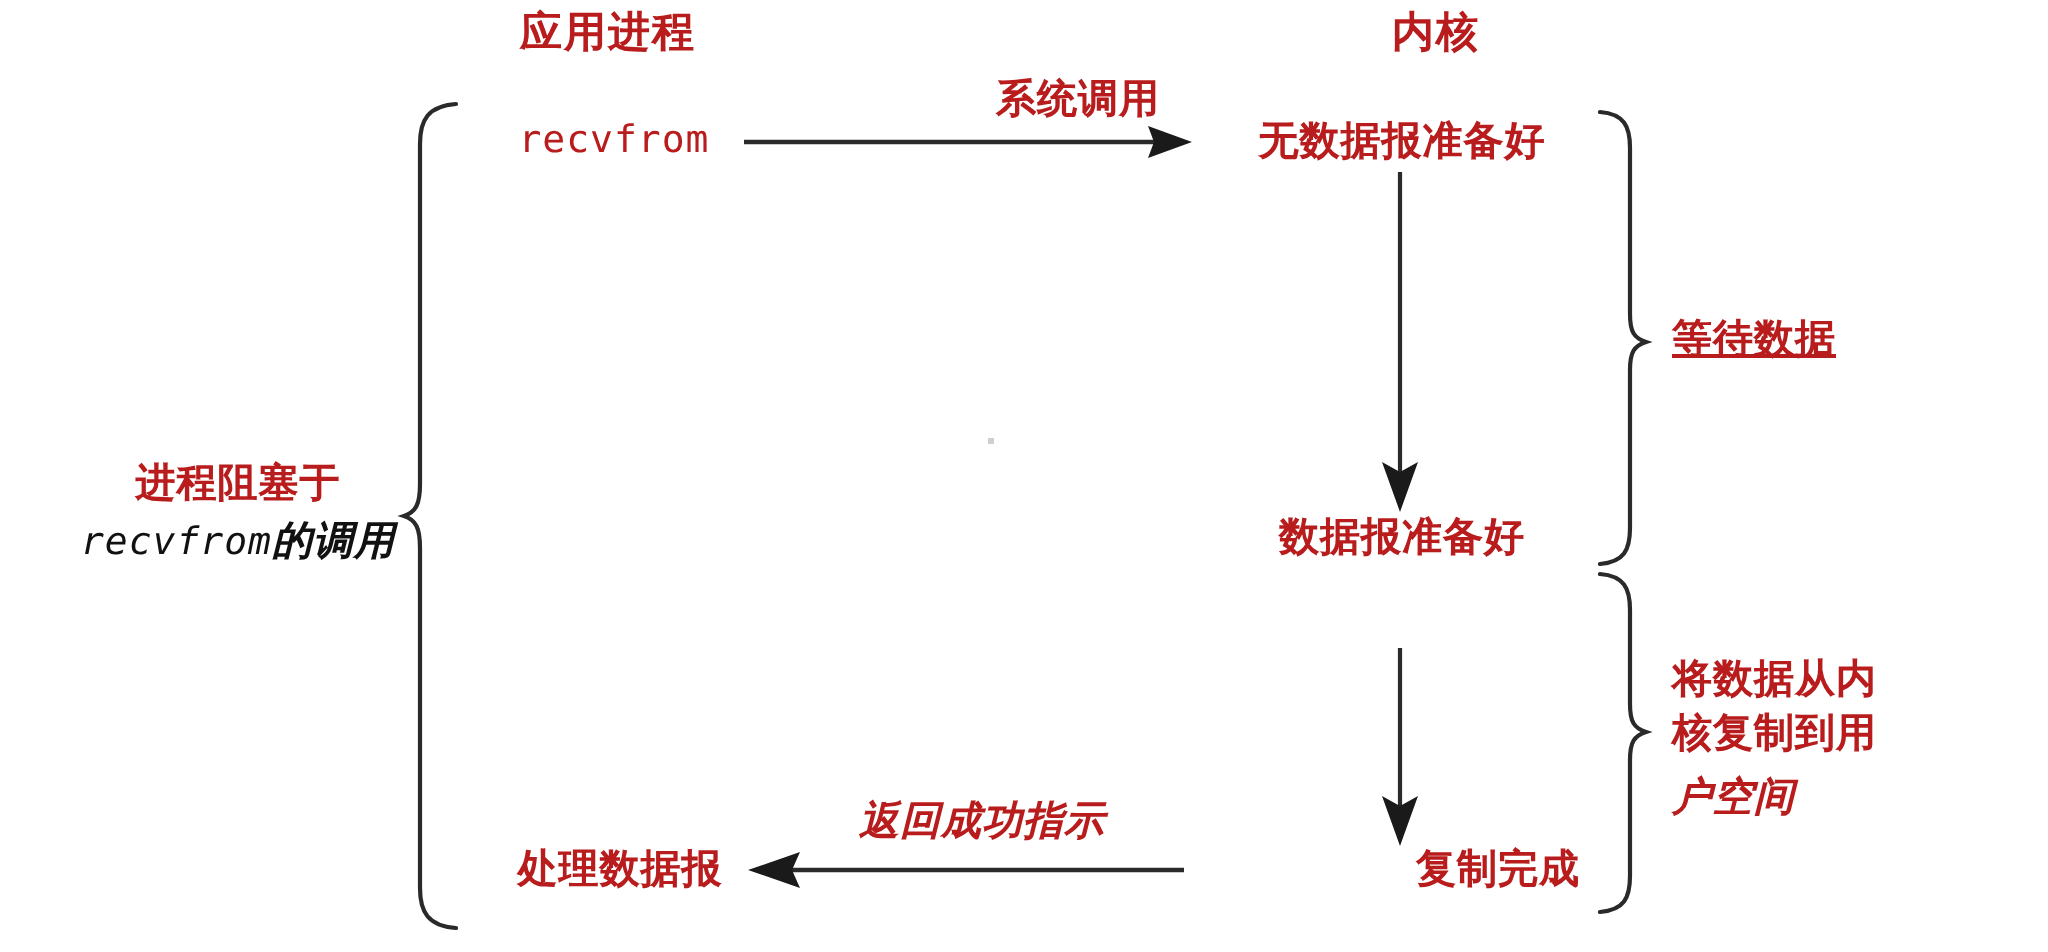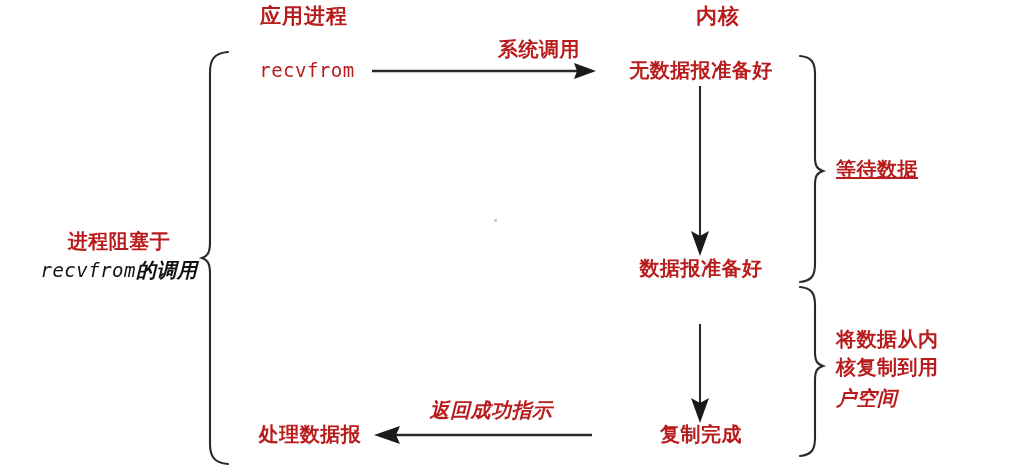--- a/index.html
+++ b/index.html
@@ -136,21 +136,21 @@
   <div class="lbl cjk ctr" style="left:390px; top:38px; width:190px;text-align:right;">系统调用</div>
 
   <div class="lbl cjk ctr" style="left:396px; top:399px; width:190px;font-style:italic;">返回成功指示</div>
 
   <div class="lbl cjk ctr" style="left:612px; top:59px; width:178px;">无数据报准备好</div>
 
   <div style="position:absolute; left:612px; top:257px; width:178px;">
     <div class="lbl cjk ctr" style="position:relative; width:178px;">数据报准备好</div>
   </div>
 
-  <div class="lbl cjk ctr" style="left:612px; top:423px; width:178px;">复制完成</div>
+  <div class="lbl cjk ctr" style="left:612px; top:423px; width:178px;text-align:right;">复制完成</div>
 
   <div class="lbl cjk" style="left:836px; top:158px;text-decoration:underline;">等待数据</div>
 
   <div style="position:absolute; left:836px; top:328px;">
     <div class="lbl cjk" style="position:relative;">将数据从内</div>
     <div class="lbl cjk" style="position:relative; margin-top:4px;font-family:Liberation Serif, serif;">核复制到用</div>
     <div class="lbl cjk" style="position:relative; margin-top:8px;font-style:italic;">户空间</div>
   </div>
 
 </div>

